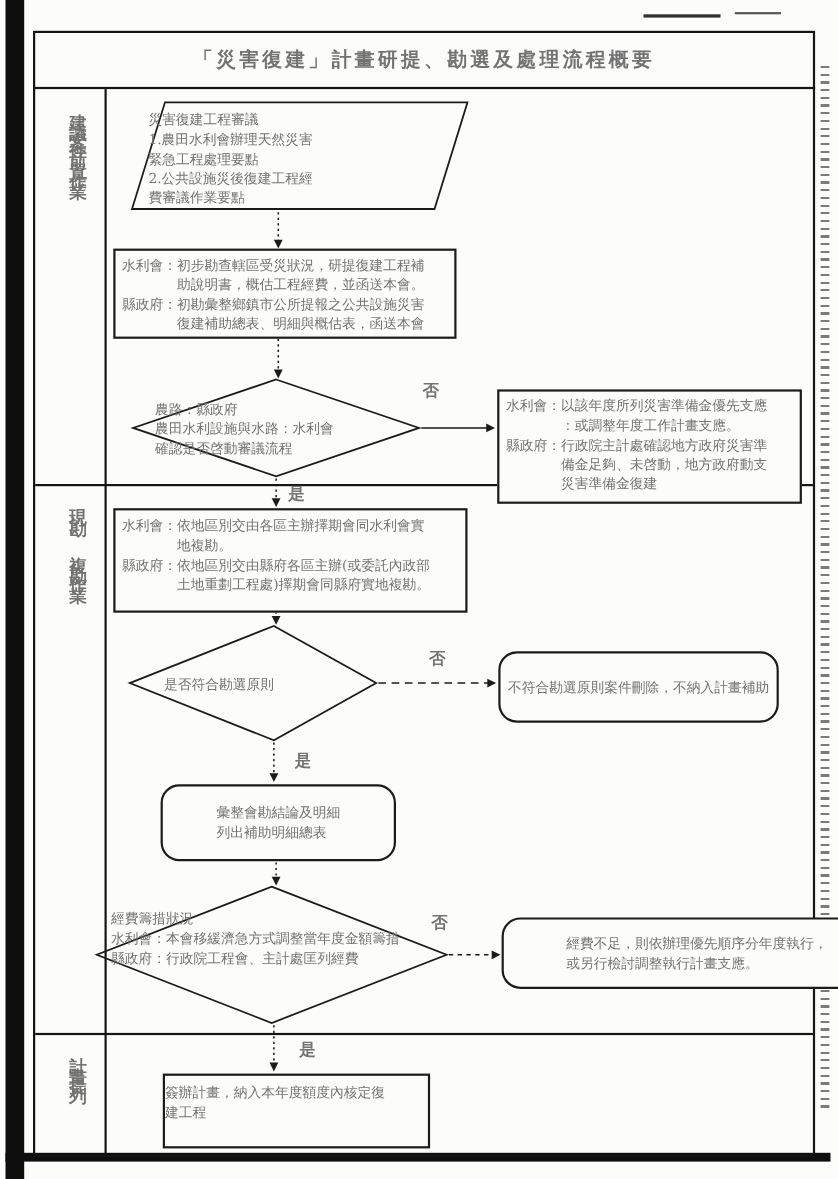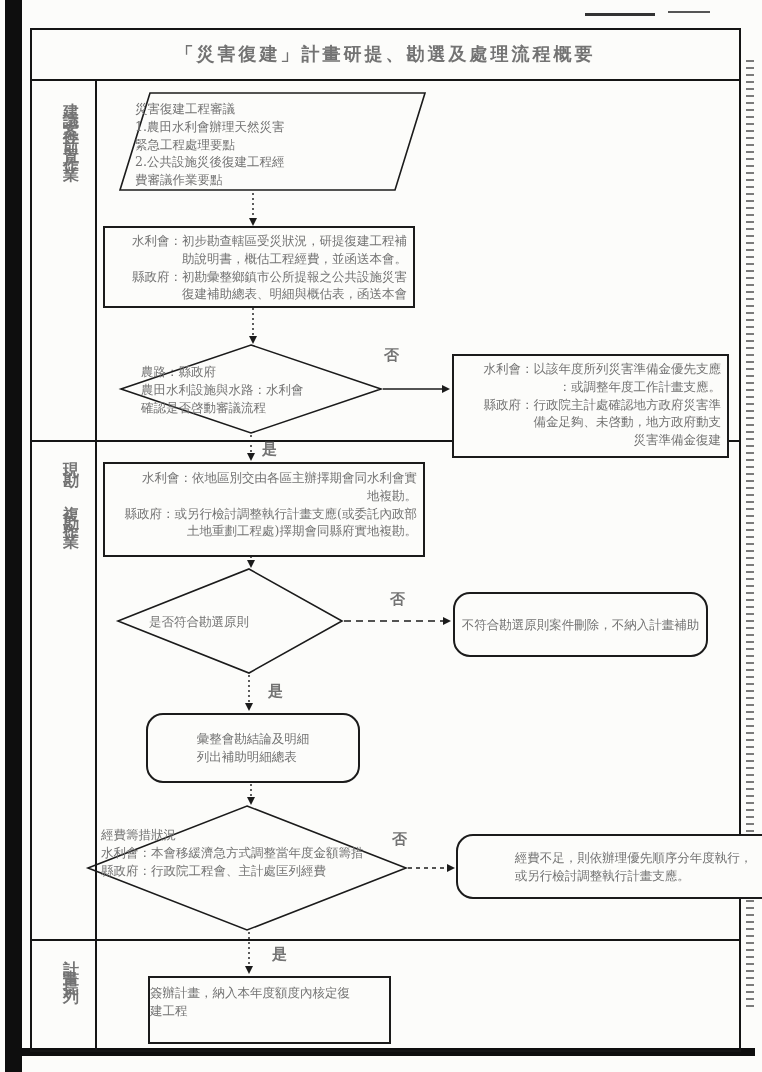--- a/index.html
+++ b/index.html
@@ -9,21 +9,21 @@
     overflow:hidden;margin:0 auto;
   }
   .abs{position:absolute;}
   .frame{left:30px;top:28px;width:711px;height:1024px;border:2px solid #151515;box-sizing:border-box;}
   .title-row{left:30px;top:28px;width:711px;height:53px;box-sizing:border-box;border-bottom:2px solid #151515;
     display:flex;align-items:center;justify-content:center;font-size:18px;font-weight:700;letter-spacing:3px;}
   .sidebar-vline{left:95px;top:81px;width:2px;height:969px;background:#151515;}
   .hline{height:2px;background:#151515;}
   .v-label{writing-mode:vertical-rl;text-orientation:upright;font-size:16px;font-weight:700;
     letter-spacing:9px;line-height:1;width:30px;text-align:left;}
-  .node-text{font-size:12.5px;line-height:1.42;white-space:pre-line;text-align:right;}
+  .node-text{font-size:12.5px;line-height:1.42;white-space:pre-line;}
   .center{text-align:left;}
   .boxed{border:2px solid #1b1b1b;box-sizing:border-box;background:#fcfcfa;}
   .flex-center{display:flex;align-items:center;justify-content:center;border-radius:17px;}
   .lbl{font-size:15px;font-weight:600;}
   svg.overlay{position:absolute;left:0;top:0;pointer-events:none;}
   .artifact{background:#0e0e0e;}
   .noise-col{background:repeating-linear-gradient(180deg,rgba(80,80,80,.75) 0 2px,transparent 2px 7px);}
 </style>
 </head>
 <body>
@@ -95,21 +95,21 @@
 確認是否啓動審議流程</div>
 
   <div class="abs boxed node-text" style="left:452px;top:333px;width:277px;height:104px;padding:4px 6px;margin-top:21px;">水利會：以該年度所列災害準備金優先支應
 　　　　：或調整年度工作計畫支應。
 縣政府：行政院主計處確認地方政府災害準
 　　　　備金足夠、未啓動，地方政府動支
 　　　　災害準備金復建</div>
 
   <div class="abs boxed node-text" style="left:103px;top:462px;width:322px;height:95px;padding:5px 6px;">水利會：依地區別交由各區主辦擇期會同水利會實
 　　　　地複勘。
-縣政府：或另行檢討調整執行計畫支應(或委託內政部
+縣政府：依地區別交由縣府各區主辦(或委託內政部
 　　　　土地重劃工程處)擇期會同縣府實地複勘。</div>
 
   <div class="abs node-text center" style="left:149px;top:613px;width:200px;">是否符合勘選原則</div>
 
   <div class="abs boxed node-text center flex-center" style="left:453px;top:592px;width:255px;height:65px;">不符合勘選原則案件刪除，不納入計畫補助</div>
 
   <div class="abs boxed node-text center flex-center" style="left:146px;top:713px;width:214px;height:70px;">彙整會勘結論及明細
 列出補助明細總表</div>
 
   <div class="abs node-text center" style="left:101px;top:826px;width:292px;">經費籌措狀況

